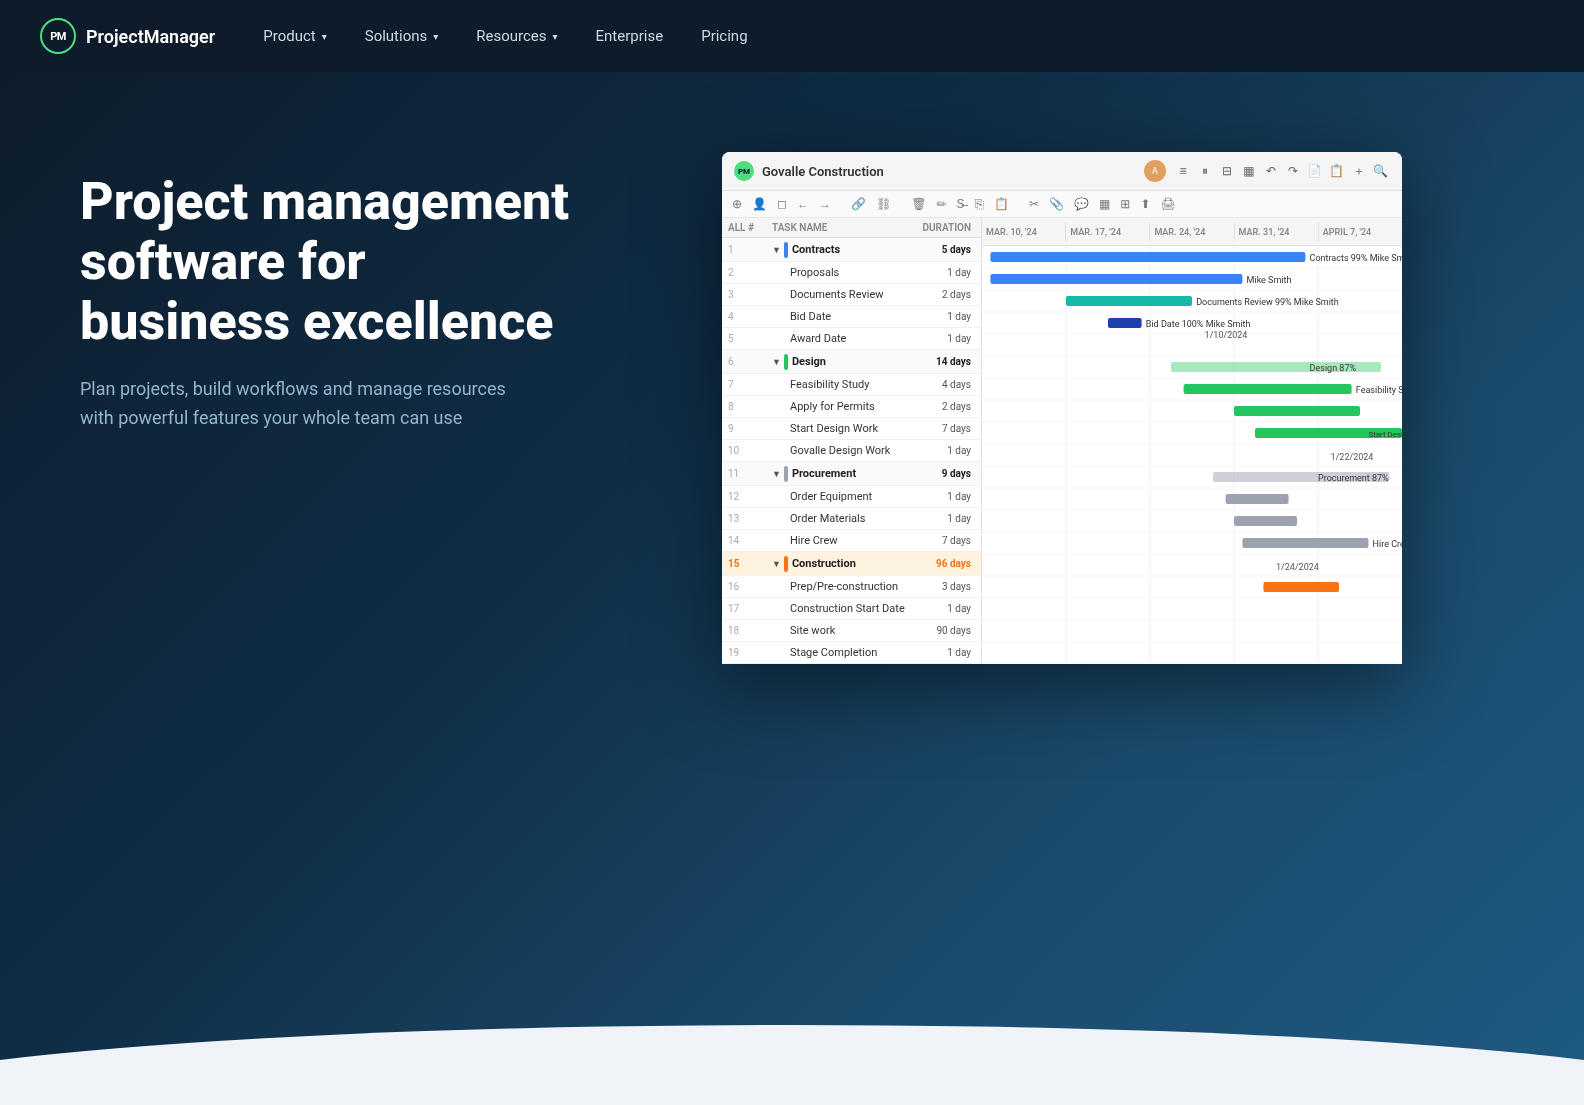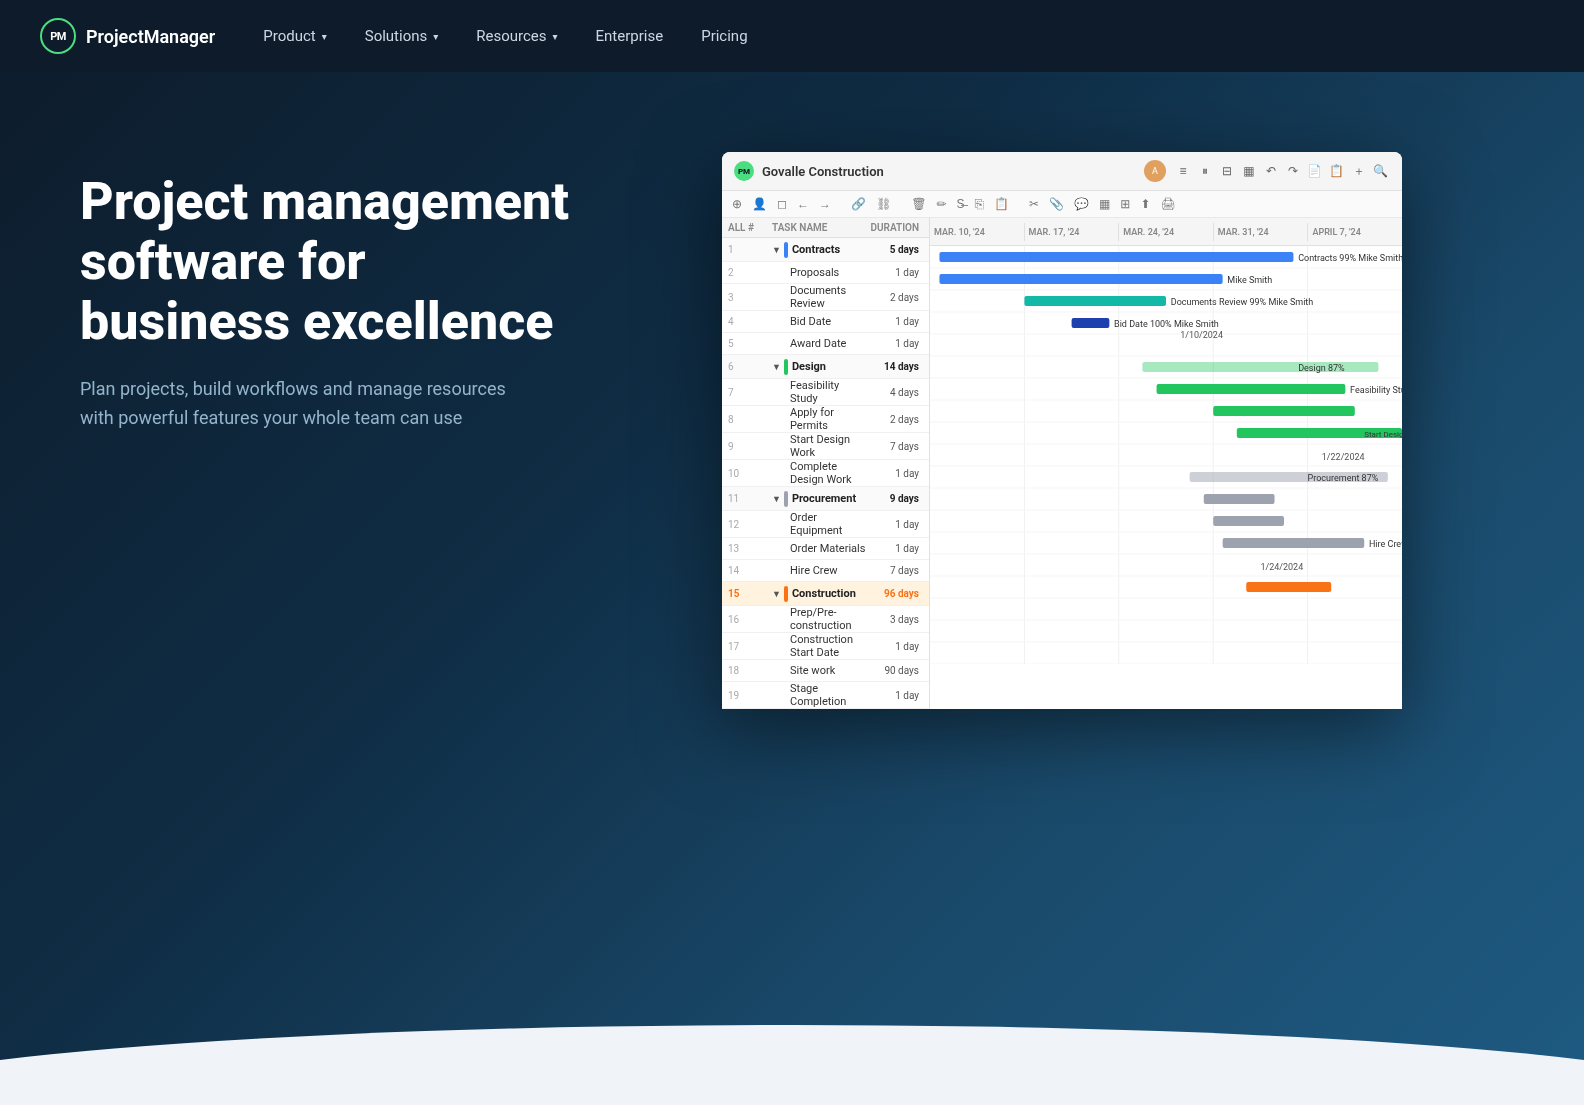--- a/index.html
+++ b/index.html
@@ -74,21 +74,21 @@
     .gantt-toolbar { display: flex; gap: 4px; align-items: center; }
     .gantt-tb-icon { width: 18px; height: 18px; display: flex; align-items: center; justify-content: center; color: #666; font-size: 12px; cursor: pointer; }
 
     .gantt-actions {
       background: #fafafa; border-bottom: 1px solid #e8e8e8;
       padding: 4px 8px; display: flex; align-items: center; gap: 6px; flex-wrap: wrap;
     }
     .gantt-act-icon { color: #777; font-size: 12px; cursor: pointer; padding: 2px; }
 
     .gantt-body { display: flex; }
-    .gantt-table { width: 208px; flex-shrink: 0; border-right: 1px solid #e0e0e0; }
+    .gantt-table { width: 260px; flex-shrink: 0; border-right: 1px solid #e0e0e0; }
     .gantt-header-row {
       display: flex; background: #f5f5f5; border-bottom: 1px solid #e0e0e0;
       padding: 4px 6px; font-size: 10px; color: #888; font-weight: 600;
     }
     .gantt-col-all { width: 20px; }
     .gantt-col-num { width: 24px; }
     .gantt-col-name { flex: 1; }
     .gantt-col-dur { width: 55px; text-align: right; padding-right: 4px; }
 
     .gantt-row {
@@ -279,21 +279,21 @@
             </div>
             <div class="gantt-row">
               <div class="gantt-row-num">9</div>
               <div class="gantt-col-all"></div>
               <div style="flex:1;padding-left:18px"><span class="gantt-row-name">Start Design Work</span></div>
               <div class="gantt-row-dur">7 days</div>
             </div>
             <div class="gantt-row">
               <div class="gantt-row-num">10</div>
               <div class="gantt-col-all"></div>
-              <div style="flex:1;padding-left:18px"><span class="gantt-row-name">Complete Design Work</span></div>
+              <div style="flex:1;padding-left:18px"><span class="gantt-row-name">Govalle Design Work</span></div>
               <div class="gantt-row-dur">1 day</div>
             </div>
 
             <div class="gantt-row group">
               <div class="gantt-row-num">11</div>
               <div class="gantt-col-all"></div>
               <div style="display:flex;align-items:center;flex:1">
                 <span class="group-triangle">▼</span>
                 <div class="group-color-bar" style="background:#9ca3af"></div>
                 <span class="gantt-row-name group-label">Procurement</span>

